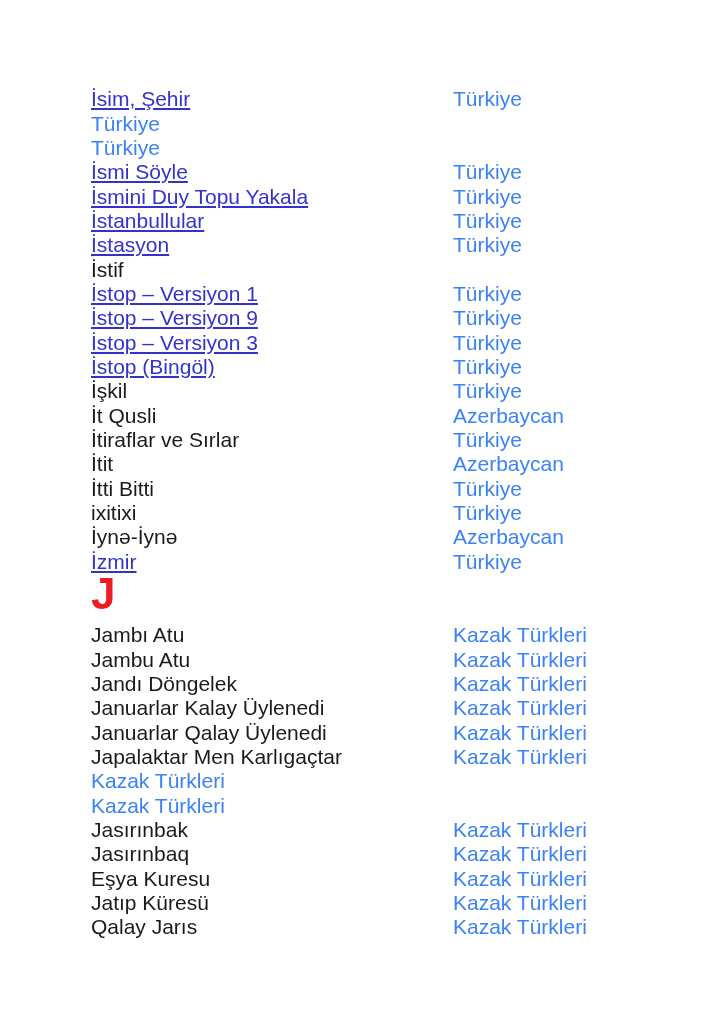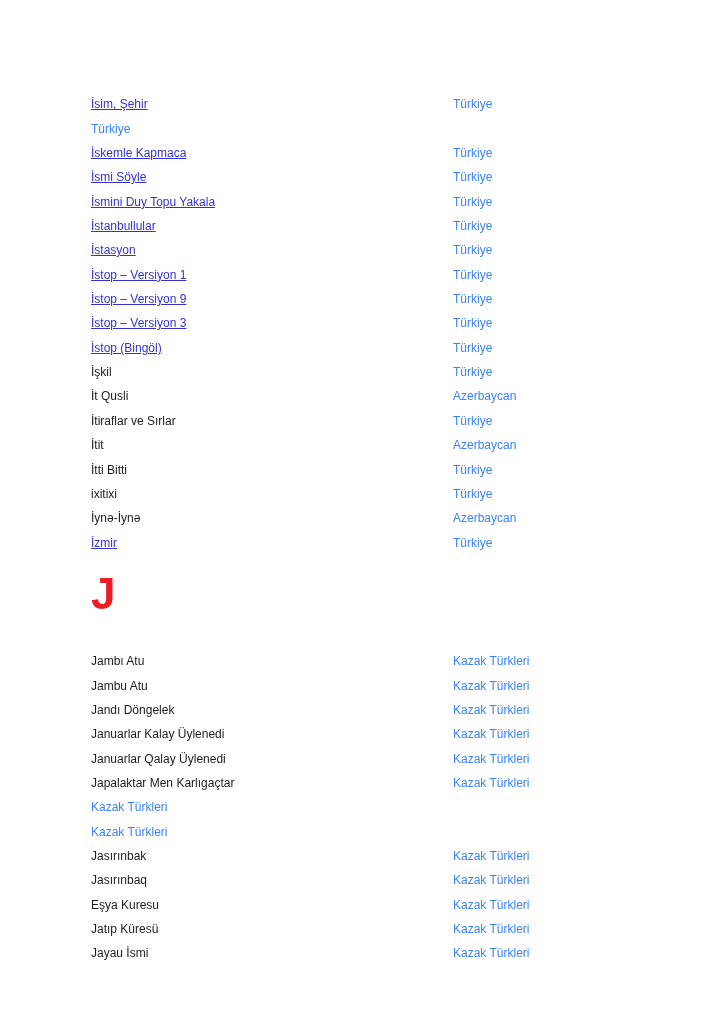--- a/index.html
+++ b/index.html
@@ -7,26 +7,26 @@
     position:relative;
     width:724px;
     height:1024px;
     background:#ffffff;
     font-family:"Liberation Sans","DejaVu Sans",sans-serif;
     color:#1b1b1b;
     overflow:hidden;
   }
   .rows { position:absolute; left:91px; }
   .rows-i { top:87px; }
-  .rows-j { top:644px; }
+  .rows-j { top:623px; }
   .row {
     height:24.35px;
     display:flex;
-    align-items:flex-end;
-    font-size:12px;
+    align-items:center;
+    font-size:21px;
     width:620px;
     white-space:nowrap;
   }
   .name-cell { flex:0 0 362px; width:362px; overflow:hidden; }
   .game-link { color:#3333cc; text-decoration:underline; cursor:pointer; }
   .game-plain { color:#1b1b1b; }
   .country { color:#3b82f6; }
   .section-heading {
     position:absolute;
     left:91px;
@@ -44,38 +44,41 @@
 
   <div class="rows rows-i">
     <div class="row">
         <span class="name-cell"><a href="#" class="game-link">İsim, Şehir</a></span>
         <span class="country">Türkiye</span>
       </div>
     <div class="row">
         <span class="country">Türkiye</span>
       </div>
     <div class="row">
-        <span class="name-cell"><a href="#" class="game-link">İskemle Kapmaca</a></span>
         <span class="country">Türkiye</span>
       </div>
     <div class="row">
         <span class="name-cell"><a href="#" class="game-link">İsmi Söyle</a></span>
         <span class="country">Türkiye</span>
       </div>
     <div class="row">
         <span class="name-cell"><a href="#" class="game-link">İsmini Duy Topu Yakala</a></span>
         <span class="country">Türkiye</span>
       </div>
     <div class="row">
         <span class="name-cell"><a href="#" class="game-link">İstanbullular</a></span>
         <span class="country">Türkiye</span>
       </div>
     <div class="row">
         <span class="name-cell"><a href="#" class="game-link">İstasyon</a></span>
         <span class="country">Türkiye</span>
+      </div>
+    <div class="row">
+        <span class="name-cell"><span class="game-plain">İstif</span></span>
+        <span class="country"></span>
       </div>
     <div class="row">
         <span class="name-cell"><a href="#" class="game-link">İstop – Versiyon 1</a></span>
         <span class="country">Türkiye</span>
       </div>
     <div class="row">
         <span class="name-cell"><a href="#" class="game-link">İstop – Versiyon 9</a></span>
         <span class="country">Türkiye</span>
       </div>
     <div class="row">
@@ -163,18 +166,18 @@
       </div>
     <div class="row">
         <span class="name-cell"><span class="game-plain">Eşya Kuresu</span></span>
         <span class="country">Kazak Türkleri</span>
       </div>
     <div class="row">
         <span class="name-cell"><span class="game-plain">Jatıp Küresü</span></span>
         <span class="country">Kazak Türkleri</span>
       </div>
     <div class="row">
-        <span class="name-cell"><span class="game-plain">Jayau İsmi</span></span>
+        <span class="name-cell"><span class="game-plain">Qalay Jarıs</span></span>
         <span class="country">Kazak Türkleri</span>
       </div>
   </div>
 
 </div>
 
 </body></html>

